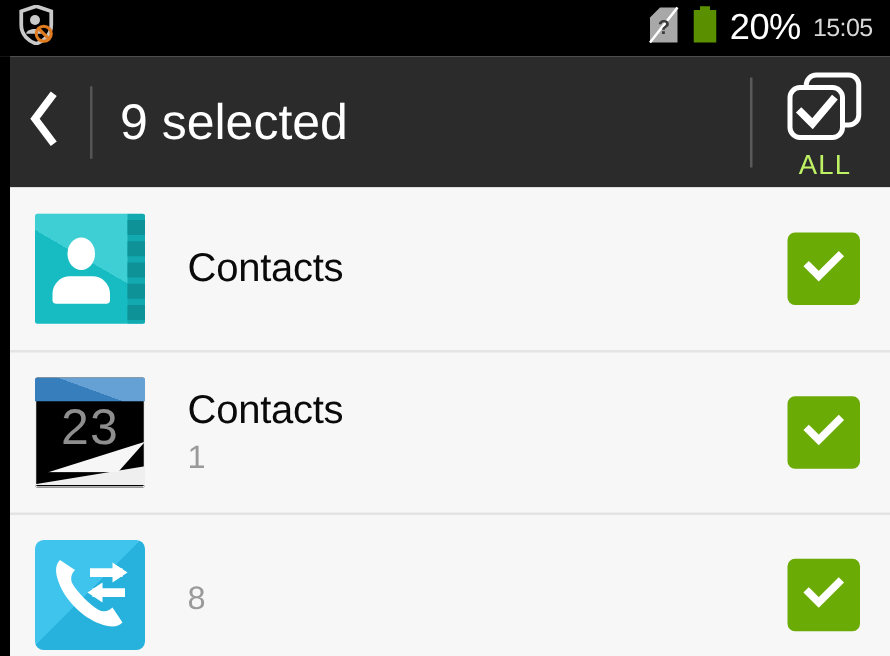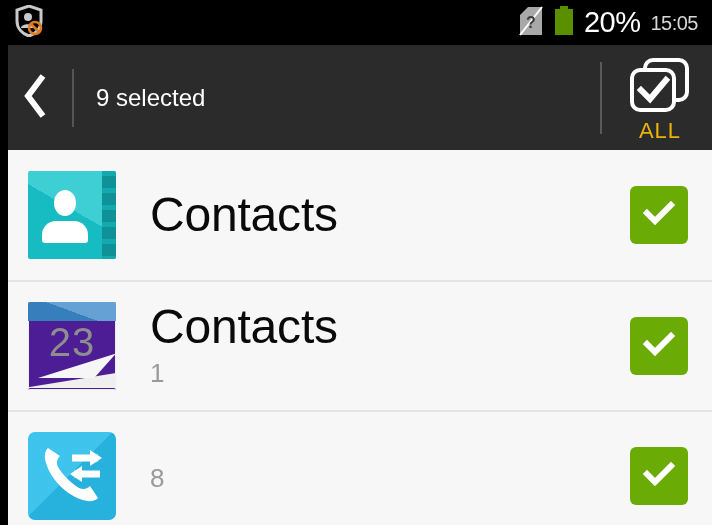--- a/index.html
+++ b/index.html
@@ -72,21 +72,21 @@
   }
   .ab-divider-left {
     width: 2px;
     height: 58px;
     background: #555555;
     flex: 0 0 auto;
   }
   .ab-title {
     flex: 1 1 auto;
     color: #ffffff;
-    font-size: 24px;
+    font-size: 40px;
     padding-left: 22px;
     letter-spacing: 0px;
     line-height: 1;
   }
   .ab-divider-right {
     width: 2px;
     height: 72px;
     background: #5a5a5a;
     flex: 0 0 auto;
     margin-right: 6px;
@@ -96,21 +96,21 @@
     height: 105px;
     display: flex;
     flex-direction: column;
     align-items: center;
     justify-content: center;
     cursor: pointer;
     padding-top: 4px;
     box-sizing: border-box;
   }
   .ab-all-label {
-    color: #eab308;
+    color: #bef264;
     font-size: 22px;
     letter-spacing: 1px;
     margin-top: 3px;
     line-height: 1;
   }
 
   
   .left-edge {
     position: absolute;
     left: 0;
@@ -145,21 +145,21 @@
     flex: 0 0 auto;
     position: relative;
   }
   .row-text {
     flex: 1 1 auto;
     padding-left: 34px;
     min-width: 0;
   }
   .row-title {
     color: #0a0a0a;
-    font-size: 48px;
+    font-size: 32px;
     line-height: 1.06;
     letter-spacing: -0.2px;
     white-space: nowrap;
   }
   .row-sub {
     color: #9a9a9a;
     font-size: 26px;
     line-height: 1.25;
     margin-top: 4px;
     white-space: nowrap;
@@ -211,21 +211,21 @@
     position: absolute;
     left: 14px; top: 50px;
     width: 46px; height: 22px;
     background: #ffffff;
     border-radius: 14px 14px 3px 3px;
   }
 
   
   .ic-calendar {
     width: 88px; height: 88px;
-    background: #4c1d95;
+    background: #000000;
     border-radius: 2px;
     position: relative;
     overflow: hidden;
     box-shadow: inset 0 0 0 1px #ededed;
   }
   .ic-calendar .bar {
     position: absolute; left: 0; top: 0;
     width: 100%; height: 19px;
     background: #3a86c8;
   }

